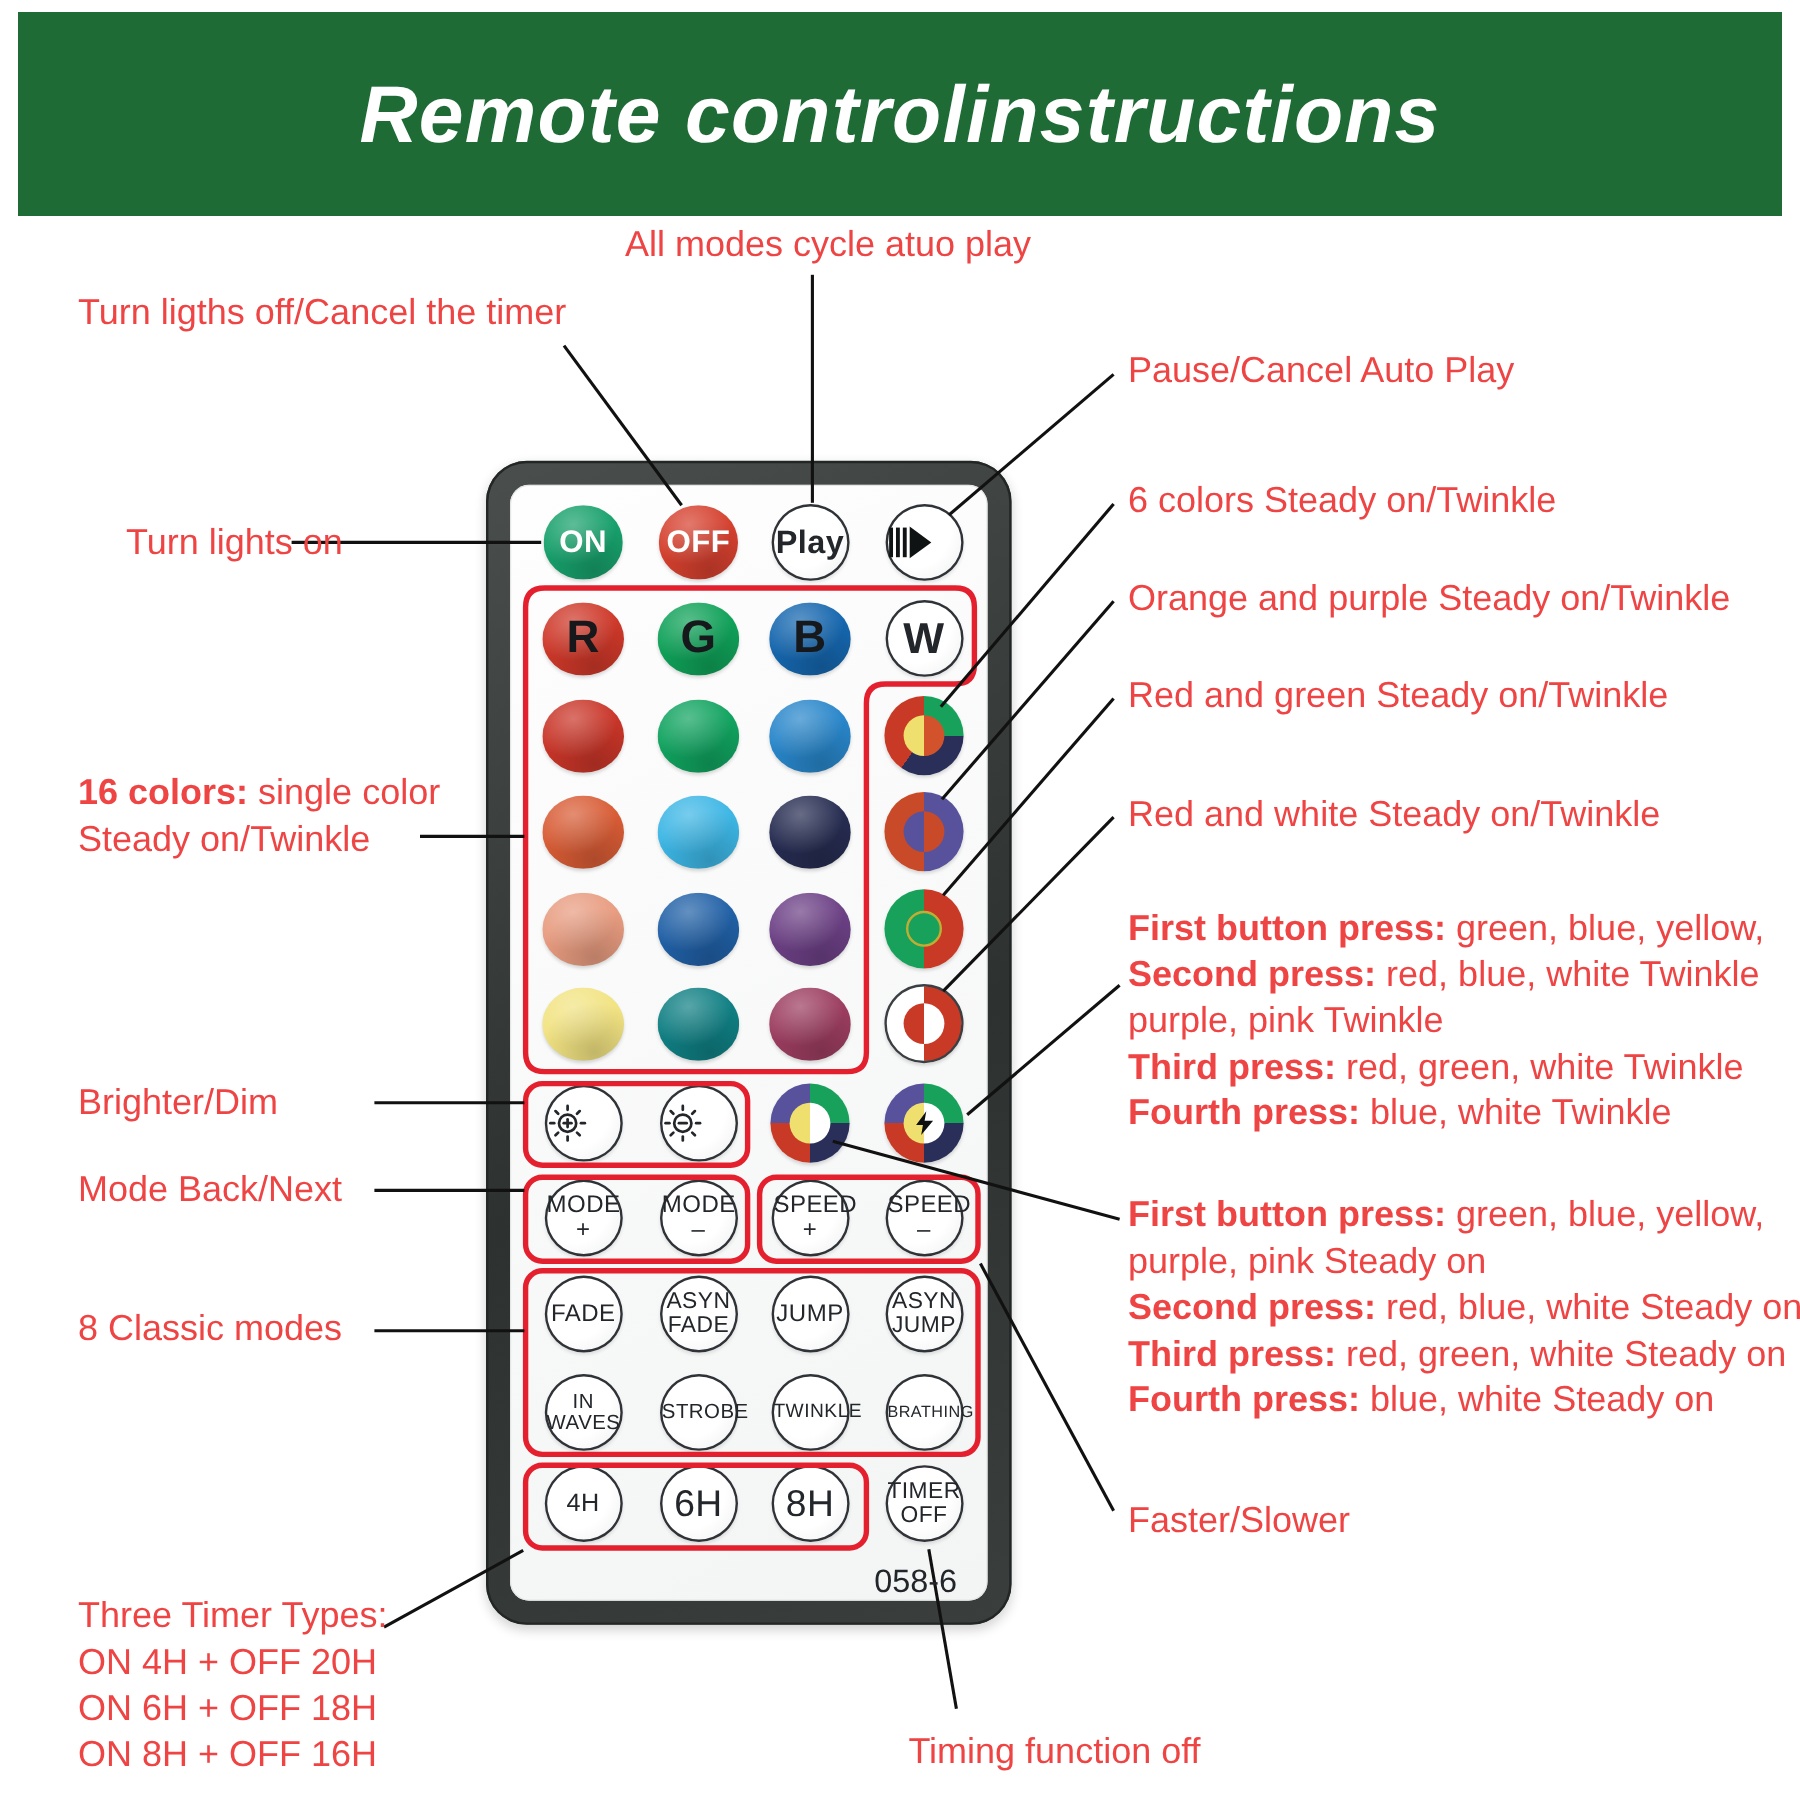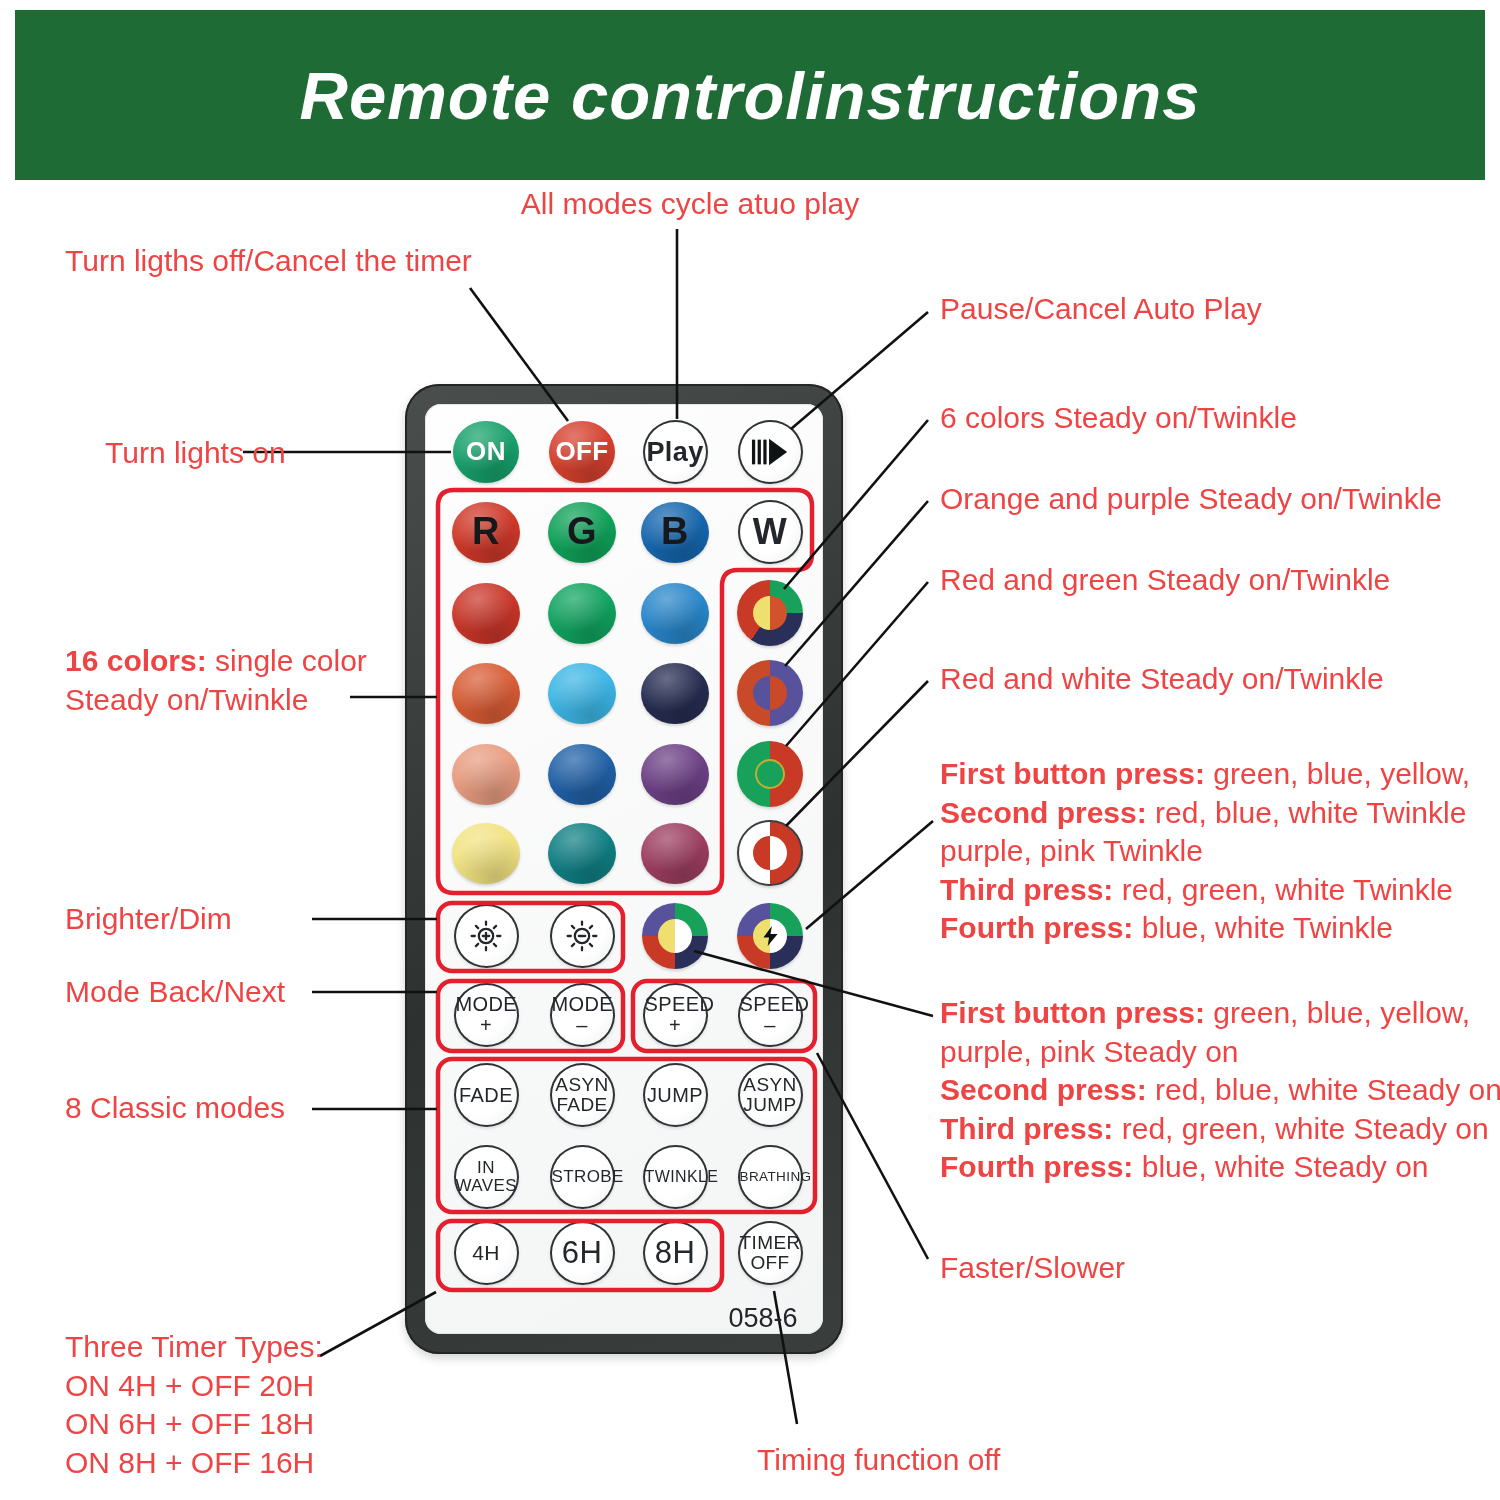--- a/index.html
+++ b/index.html
@@ -7,21 +7,21 @@
           font-family:"Liberation Sans",sans-serif;}
   .header{position:absolute;left:15px;top:10px;width:1470px;height:170px;
           display:flex;align-items:center;justify-content:center;}
   .header h1{margin:0;color:#ffffff;font-size:67px;font-weight:700;font-style:italic;letter-spacing:1px;}
   .remote{position:absolute;left:405px;top:384px;width:438px;height:970px;border-radius:34px;
           background:linear-gradient(155deg,#4a4e4d 0%,#2d3130 55%,#3a3e3d 100%);
           box-shadow:inset 0 0 0 2px #222625, 0 4px 10px rgba(0,0,0,0.18);}
   .panel{position:absolute;left:20px;top:20px;right:20px;bottom:20px;border-radius:16px;
          background:linear-gradient(150deg,#fdfefd 0%,#f3f5f4 100%);
          box-shadow:inset 0 0 0 1px #e3e6e5;}
-  .btn{position:absolute;display:flex;align-items:center;justify-content:center;text-align:center;
+  .btn{position:absolute;display:flex;align-items:center;justify-content:flex-start;text-align:center;
        box-sizing:border-box;border-radius:50%;}
   .btn.colored{box-shadow:0 2px 3px rgba(0,0,0,0.15);}
   .btn.ring{background:radial-gradient(ellipse at 38% 30%, #ffffff 55%, #eceeed 100%);
             border:2.5px solid #2f3337;box-shadow:0 2px 3px rgba(0,0,0,0.10);color:#23272c;}
   .btn .lbl{width:100%;line-height:1.04;letter-spacing:0.4px;}
   .pie{position:absolute;border-radius:50%;box-shadow:0 2px 3px rgba(0,0,0,0.15);}
   .pie .inner{position:absolute;left:50%;top:50%;transform:translate(-50%,-50%);
               border-radius:50%;display:flex;align-items:center;justify-content:center;box-sizing:border-box;}
   #overlay{position:absolute;left:0;top:0;pointer-events:none;}
   .ann{position:absolute;font-size:30px;line-height:38.5px;color:#ef4444;white-space:nowrap;}

